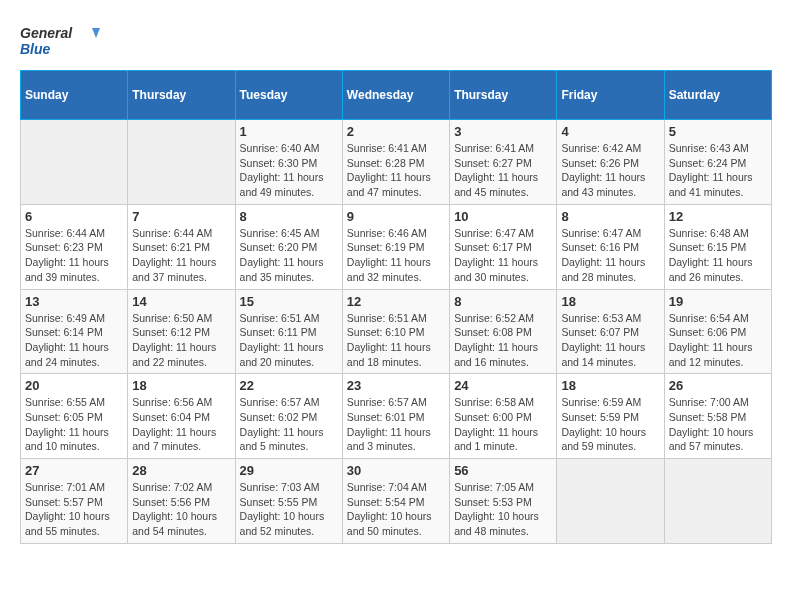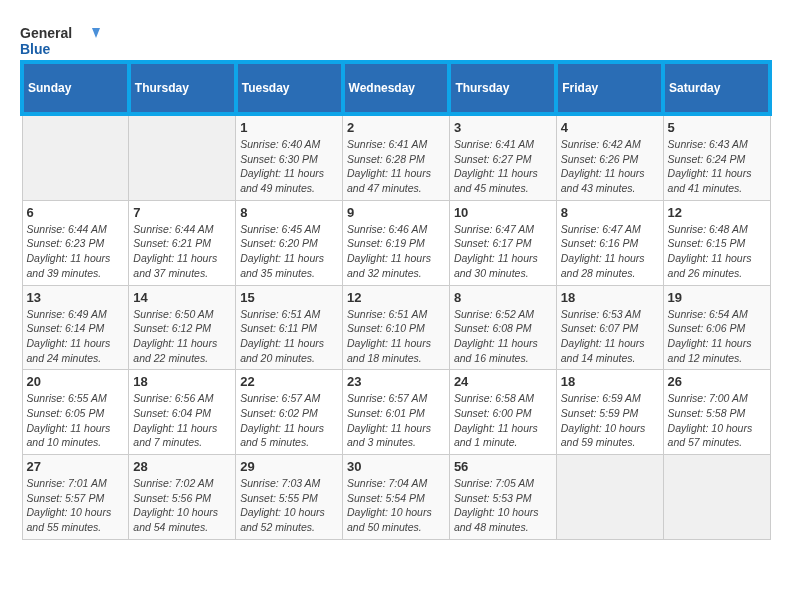--- a/index.html
+++ b/index.html
@@ -7,20 +7,22 @@
       font-family: Arial, sans-serif;
       background: #fff;
       width: 792px;
       min-height: 612px;
       padding: 20px;
     }
     .header {
       display: flex;
       justify-content: space-between;
       align-items: center;
+      margin-bottom: 10px;
+      font-style: italic;
     }
     .logo {
       display: flex;
       align-items: center;
       gap: 4px;
     }
     .title-block {
       text-align: right;
     }
     .calendar-title {
@@ -38,21 +40,21 @@
       border-collapse: collapse;
       font-size: 11px;
     }
     thead tr th {
       background: #2a6db5;
       color: #fff;
       padding: 17px 4px;
       text-align: left;
       font-size: 12px;
       font-weight: bold;
-      border: 4px solid #0ea5e9;
+      border: 1px solid #0ea5e9;
     }
     tbody tr td {
       border: 1px solid #ccc;
       vertical-align: top;
       padding: 4px;
       width: calc(100% / 7);
       min-height: 80px;
       background: #fff;
     }
     tbody tr:nth-child(odd) td {
@@ -61,21 +63,20 @@
     .day-num {
       font-size: 13px;
       font-weight: bold;
       color: #333;
       margin-bottom: 2px;
     }
     .day-info {
       color: #444;
       font-size: 10.5px;
       line-height: 1.4;
-      font-style: italic;
     }
     .empty-cell {
       background: #f0f0f0 !important;
     }
   </style>
 </head>
 <body>
 
 <div class="header">
   <div class="logo">

